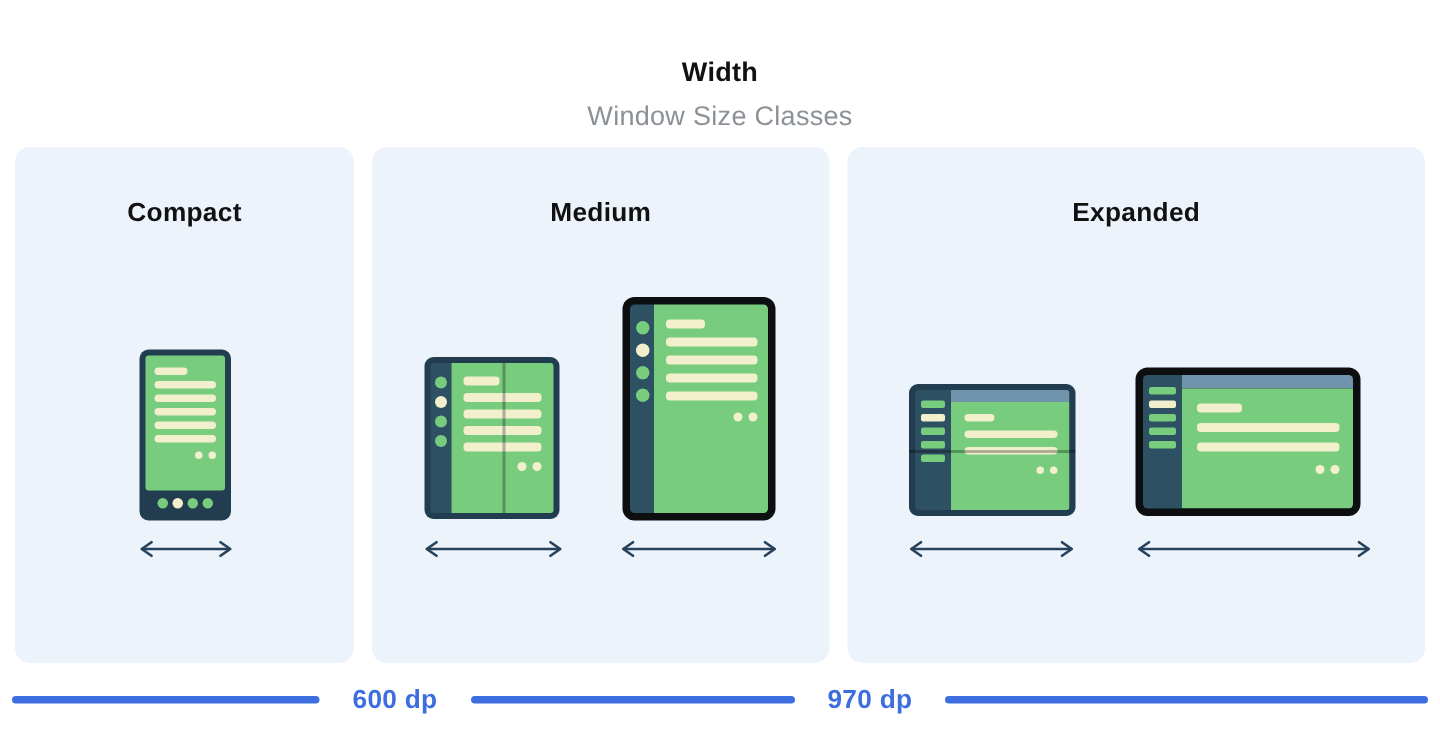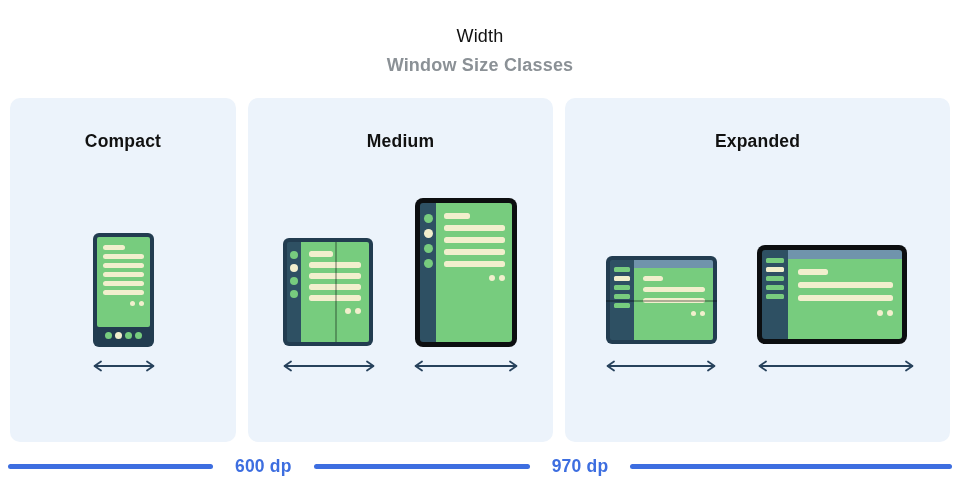--- a/index.html
+++ b/index.html
@@ -19,22 +19,22 @@
   html,body{margin:0;padding:0;}
   body{
     width:960px;height:494px;background:#ffffff;overflow:hidden;
     font-family:"Liberation Sans","DejaVu Sans",sans-serif;
     position:relative;
   }
   .stage{position:absolute;inset:0;}
 
   
   .header{position:absolute;top:26px;left:0;width:100%;text-align:center;}
-  .header .title{font-size:18px;font-weight:normal;color:var(--title-black);letter-spacing:.2px;}
-  .header .subtitle{margin-top:8px;font-size:18px;font-weight:bold;color:var(--subtitle-gray);letter-spacing:.2px;}
+  .header .title{font-size:18px;font-weight:bold;color:var(--title-black);letter-spacing:.2px;margin-top:12px;}
+  .header .subtitle{margin-top:8px;font-size:18px;font-weight:normal;color:var(--subtitle-gray);letter-spacing:.2px;}
 
   
   .panel{
     position:absolute;top:98px;height:344px;background:var(--panel-bg);
     border-radius:10px;
   }
   .panel-compact {left:10px; width:226px;}
   .panel-medium  {left:248px;width:305px;}
   .panel-expanded{left:565px;width:385px;padding-left:24px;}
   .panel h2{

